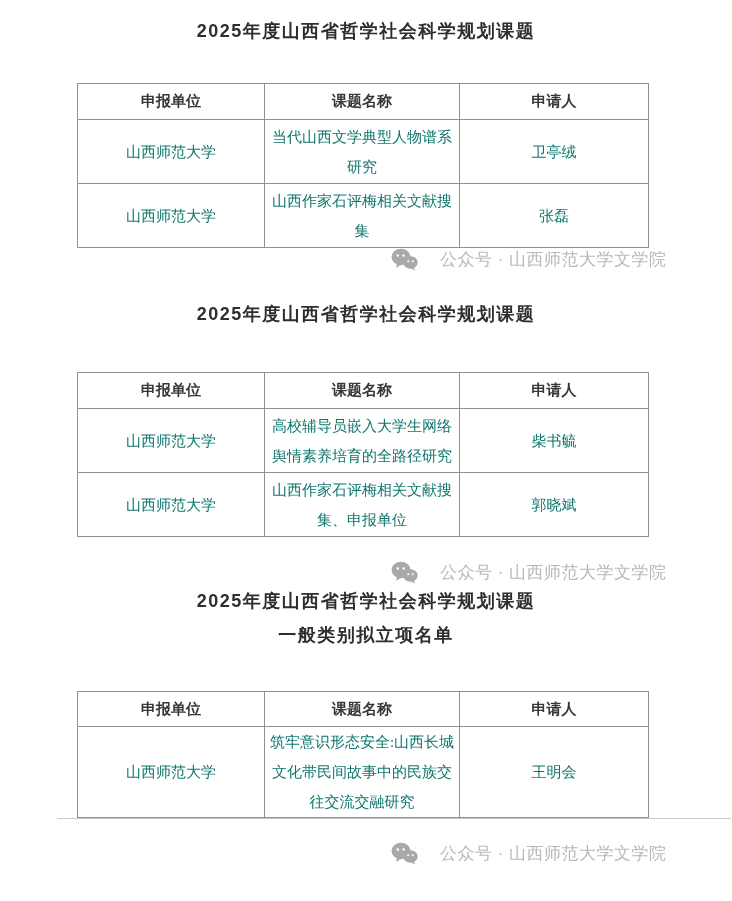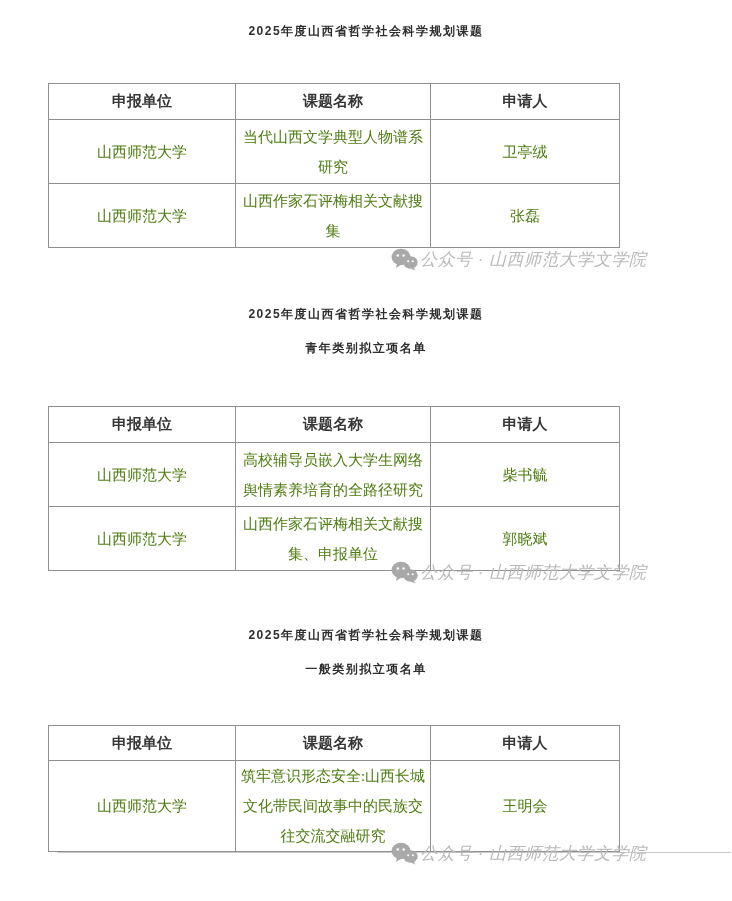--- a/index.html
+++ b/index.html
@@ -10,47 +10,47 @@
     background:#ffffff;
     font-family:"Liberation Serif",serif;
     padding-top:14px;
     box-sizing:border-box;
   }
   .title{
     margin:0;
     text-align:center;
     font-family:"Liberation Sans",sans-serif;
     font-weight:bold;
-    font-size:12px;
+    font-size:18px;
     line-height:34px;
     letter-spacing:1.5px;
     color:#2e2e2e;
   }
   table.grid{
     border-collapse:collapse;
     table-layout:fixed;
-    margin-left:48px;
+    margin-left:77px;
     width:571px;
   }
   .grid th,.grid td{
     border:1px solid #909090;
     text-align:center;
     vertical-align:middle;
     overflow:hidden;
   }
   .grid th{
     font-size:15px;
     font-weight:bold;
     color:#373737;
     height:33px;
     font-family:"Liberation Serif",serif;
   }
   .grid td{
     font-size:15px;
-    color:#4d7c0f;
+    color:#0f766e;
     line-height:30px;
     font-family:"Liberation Serif",serif;
   }
   .t12 td{height:61px;}
   .t3 th{height:32px;}
   .t3 td{height:88px;}
   td.proj{padding:0 4px;word-break:break-all;}
   .mt-table1{margin-top:35px;}
   .mt-sec2{margin-top:49px;}
   .mt-table2{margin-top:41px;}
@@ -60,24 +60,23 @@
     margin-left:57px;
     width:674px;
     height:0;
     border-top:1px solid #c9c9c9;
   }
   .wm{
     position:absolute;
     left:391px;
     display:flex;
     align-items:flex-start;
-    gap:2px;
+    gap:22px;
     pointer-events:none;
     white-space:nowrap;
-    font-style:italic;
   }
   .wm-text{
     font-family:"Liberation Sans",sans-serif;
     font-size:17px;
     letter-spacing:0.5px;
     color:#b9b9b9;
   }
   .wm-icon{display:inline-flex;}
 </style>
 </head>
@@ -110,21 +109,20 @@
           <td>山西师范大学</td>
           <td class="proj">山西作家石评梅相关文献搜集</td>
           <td>张磊</td>
         </tr>
       </tbody>
     </table>
   </section>
 
   <section>
     <h2 class="title mt-sec2">2025年度山西省哲学社会科学规划课题</h2>
-    <h3 class="title">青年类别拟立项名单</h3>
     <table class="grid t12 mt-table2">
       <colgroup>
           <col style="width:187px">
           <col style="width:195px">
           <col style="width:189px">
         </colgroup>
       <thead>
         <tr>
           <th>申报单位</th>
           <th>课题名称</th>

